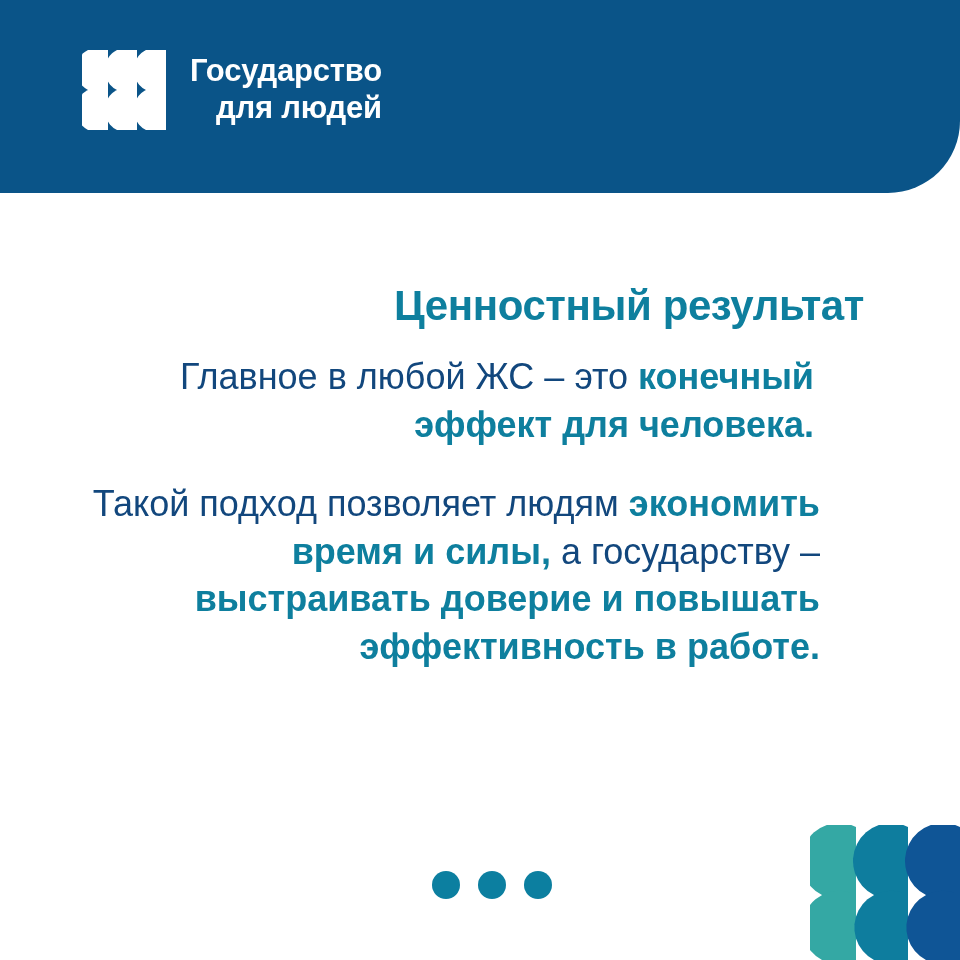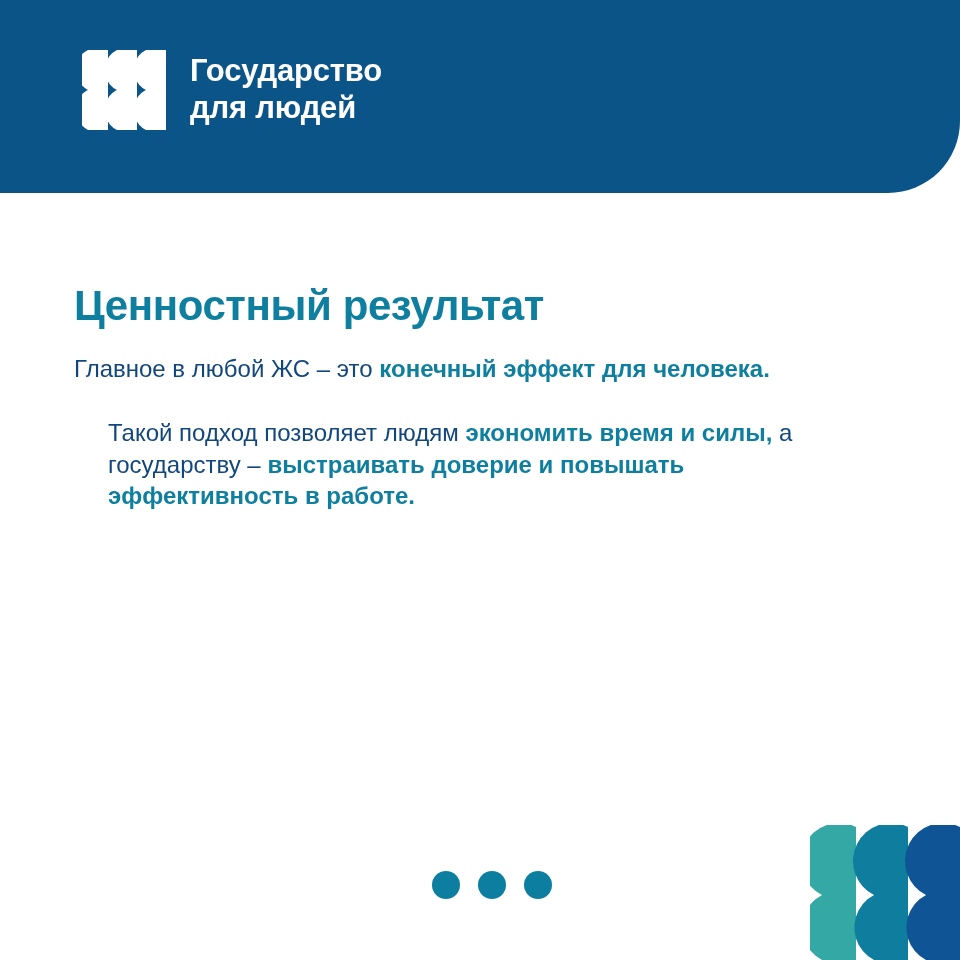--- a/index.html
+++ b/index.html
@@ -9,20 +9,21 @@
   }
   body {
     font-family: "Liberation Sans", sans-serif;
   }
   .slide {
     position: relative;
     width: 960px;
     height: 960px;
     background: #ffffff;
     overflow: hidden;
+    text-align: right;
   }
 
   
   .header {
     position: absolute;
     left: 0;
     top: 0;
     width: 960px;
     height: 193px;
     background: #0a5488;
@@ -60,28 +61,27 @@
   .title {
     color: #0e7f9e;
     font-size: 42px;
     font-weight: bold;
     letter-spacing: -0.4px;
     margin: 0 0 24px 0;
     line-height: 1.1;
   }
   .para {
     color: #12477d;
-    font-size: 24px;
+    font-size: 36px;
     line-height: 1.32;
     margin: 0 0 32px 0;
     max-width: 740px;
   }
   .para.indent {
     padding-left: 6px;
-    margin-left: 28px;
   }
   .para:last-child {
     margin-bottom: 0;
   }
   .hl {
     color: #0e7f9e;
     font-weight: bold;
   }
 
   

